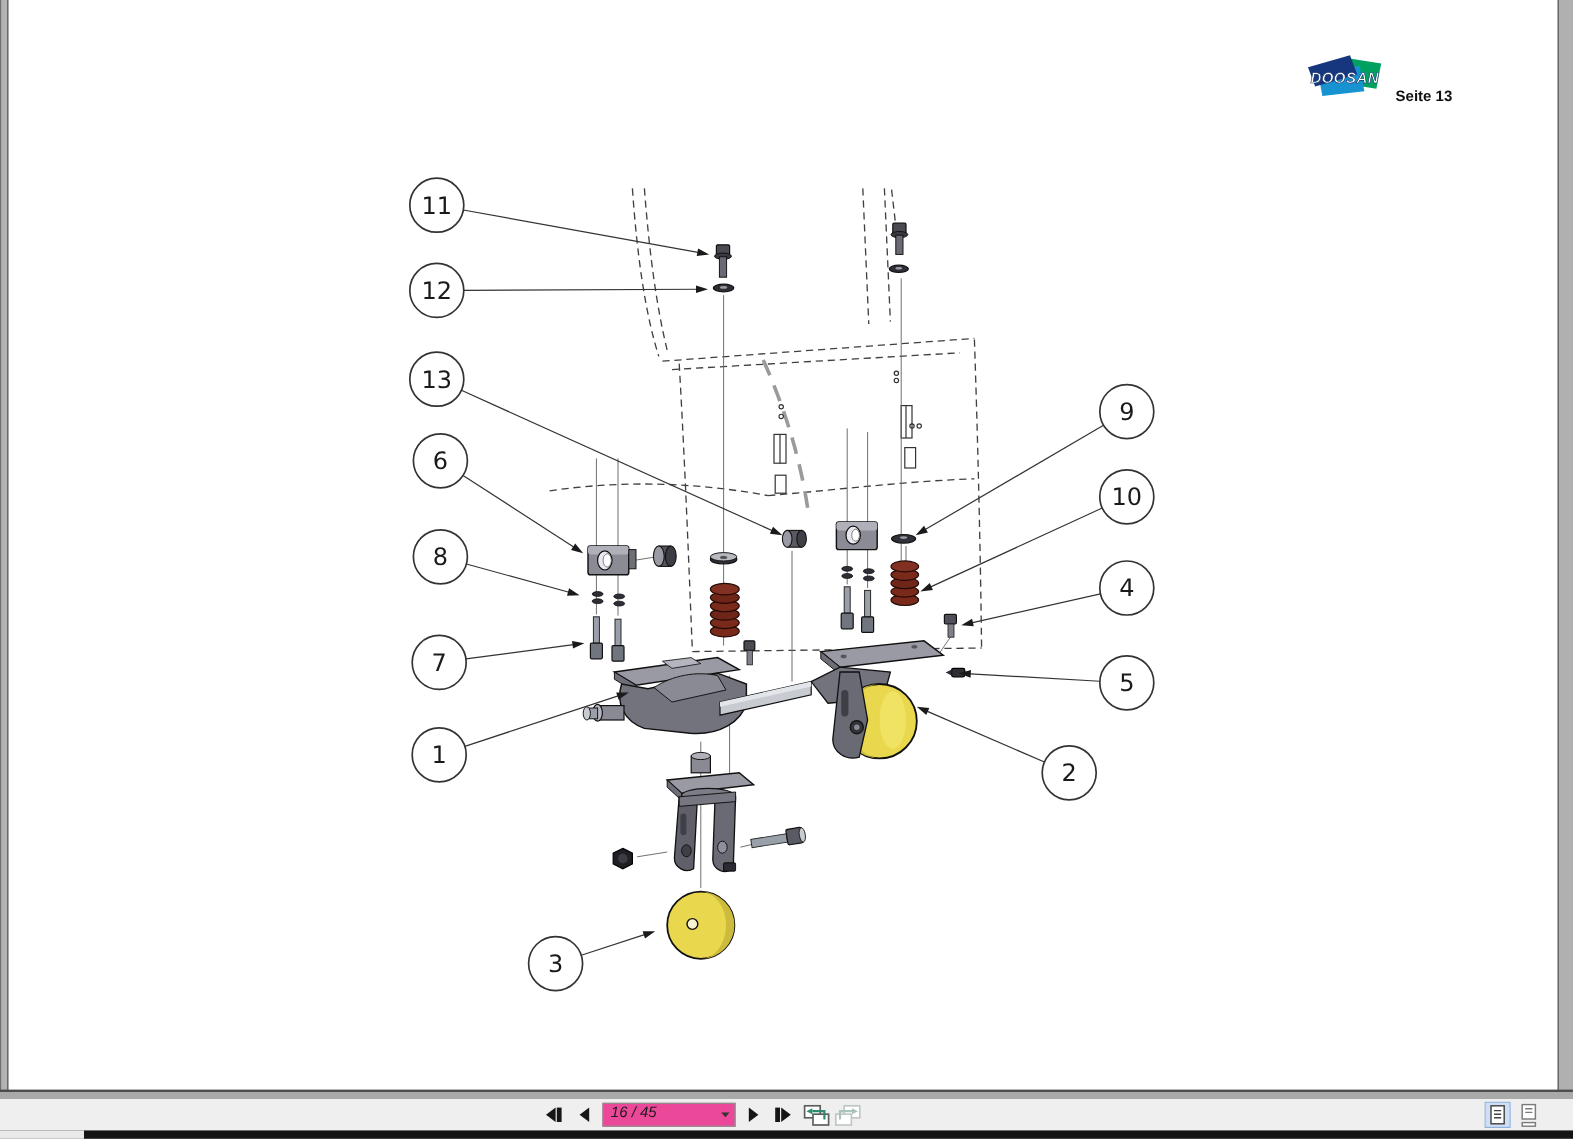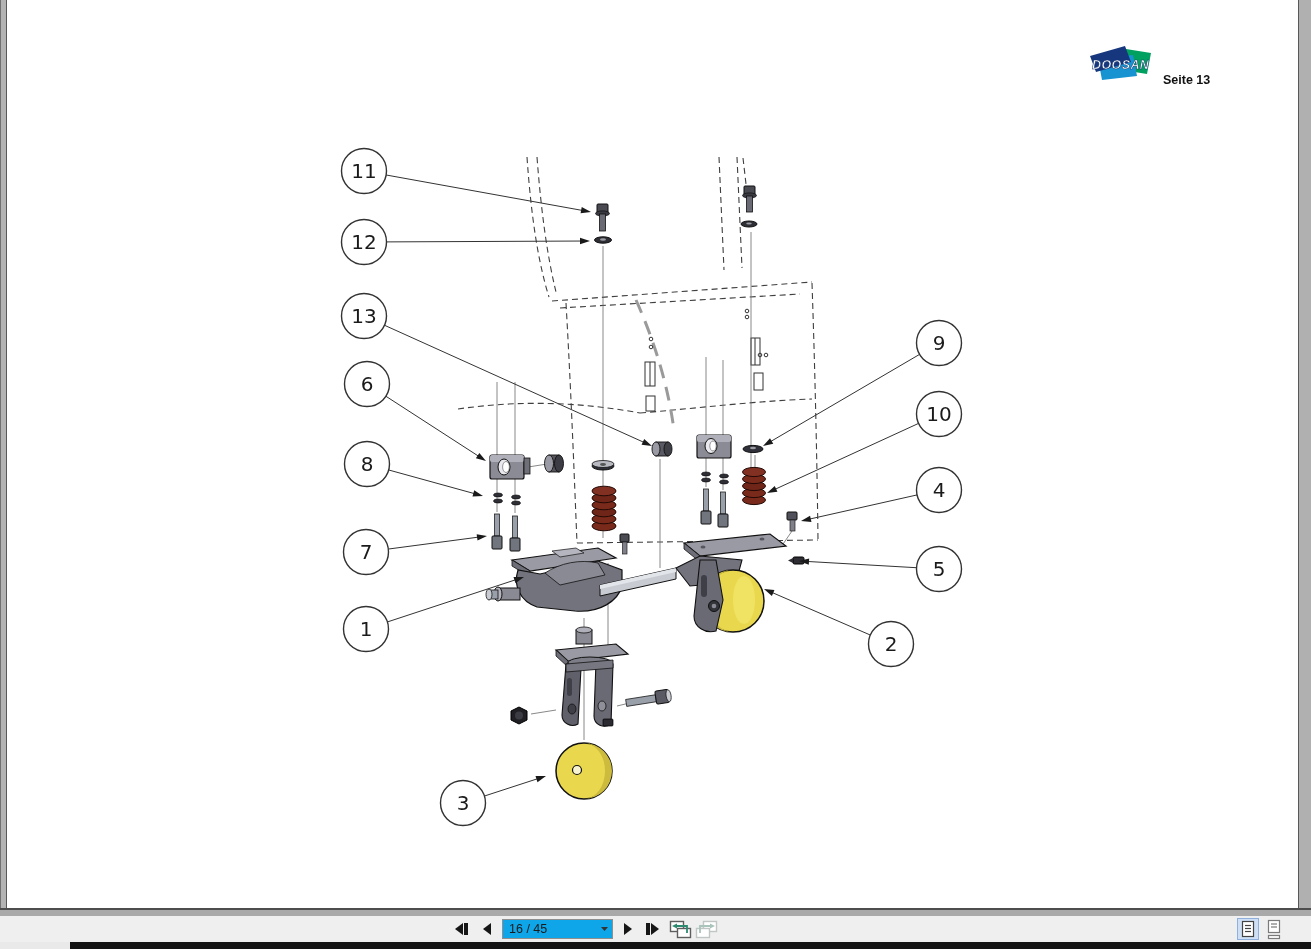--- a/index.html
+++ b/index.html
@@ -17,22 +17,22 @@
   .page-sep{position:absolute;left:0;top:908px;width:1311px;height:2px;background:#4d4d4d;}
   .gray-band{position:absolute;left:0;top:910px;width:1311px;height:6px;background:#a9a9a9;}
   
   .logo-box{position:absolute;left:1052px;top:44px;width:66px;height:38px;margin-left:36px;}
   .seite-label{position:absolute;left:1163px;top:73px;font-size:12.5px;font-weight:bold;color:#111;}
   
   .diagram{position:absolute;left:330px;top:140px;width:645px;height:705px;}
   
   .toolbar{position:absolute;left:0;top:916px;width:1311px;height:26px;background:#efefef;}
   .tb-btn{position:absolute;top:3px;width:22px;height:20px;display:flex;align-items:center;justify-content:center;background:transparent;border:0;padding:0;cursor:default;}
-  .page-combo{position:absolute;left:502px;top:3px;width:111px;height:20px;background:#0ea5e9;
-    border:1px solid #8f8f8f;box-sizing:border-box;display:flex;align-items:center;}
+  .page-combo{position:absolute;left:502px;top:3px;width:111px;height:20px;background:#ec4899;
+    border:1px solid #8f8f8f;box-sizing:border-box;display:flex;font-style:italic;}
   .page-combo .val{flex:1;padding-left:6px;font-size:12.5px;color:#1a1a1a;white-space:nowrap;}
   .page-combo .dd{width:16px;height:100%;display:flex;align-items:center;justify-content:center;}
   
   .bottom-bar{position:absolute;left:0;top:942px;width:1311px;height:7px;background:#141414;}
   .bottom-thumb{position:absolute;left:0;top:0;width:70px;height:7px;background:#e9e9e9;}
 </style>
 </head>
 <body>
 
 <div class="doc-page"></div>

